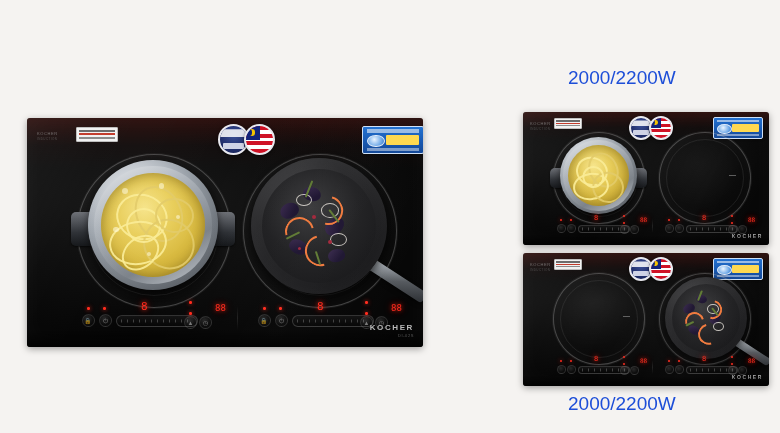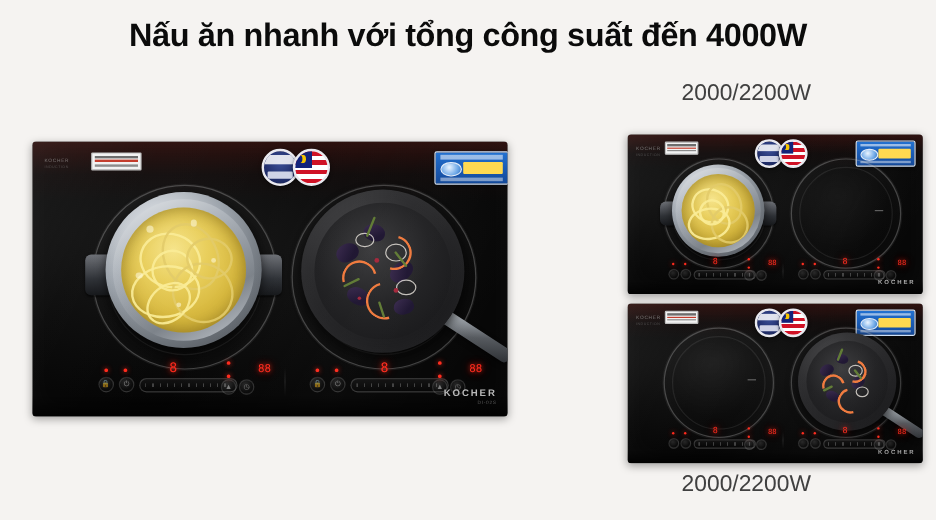--- a/index.html
+++ b/index.html
@@ -17,21 +17,21 @@
     position:absolute;left:0;top:14px;width:780px;
     text-align:center;
     font-size:27px;font-weight:bold;color:#0b0b0b;
     letter-spacing:-0.3px;
     white-space:nowrap;
   }
 
   
   .caption{
     position:absolute;
-    font-size:19px;color:#404040;letter-spacing:0px;
+    font-size:19px;color:#1d4ed8;letter-spacing:0px;
     font-family:"Liberation Sans", sans-serif;
   }
   #cap-top{left:568px;top:67px;}
   #cap-bottom{left:568px;top:393px;}
 
   
   .cooktop{
     position:absolute;
     background:
       radial-gradient(ellipse 70% 60% at 30% 35%, #191919 0%, #0d0d0d 55%, #050505 100%),
@@ -267,21 +267,20 @@
   .herb{
     position:absolute;background:#5f7a33;border-radius:1px;
   }
   .berry{position:absolute;border-radius:50%;background:#a3263a;}
 </style>
 </head>
 <body style="background: rgb(245, 243, 241);">
 
 <div id="stage" style="background: rgb(245, 243, 241);">
 
-  <div class="headline">Nấu ăn nhanh với tổng công suất đến 4000W</div>
 
   <div class="caption" id="cap-top">2000/2200W</div>
   <div class="caption" id="cap-bottom">2000/2200W</div>
 
   <div class="cooktop" style="left:27px;top:118px;width:396px;height:229px;">
     <div class="top-glow"></div>
 
     <div class="silk" style="left:10px;top:13px;">
       <span>KOCHER</span>
       <div class="sub">INDUCTION</div>

